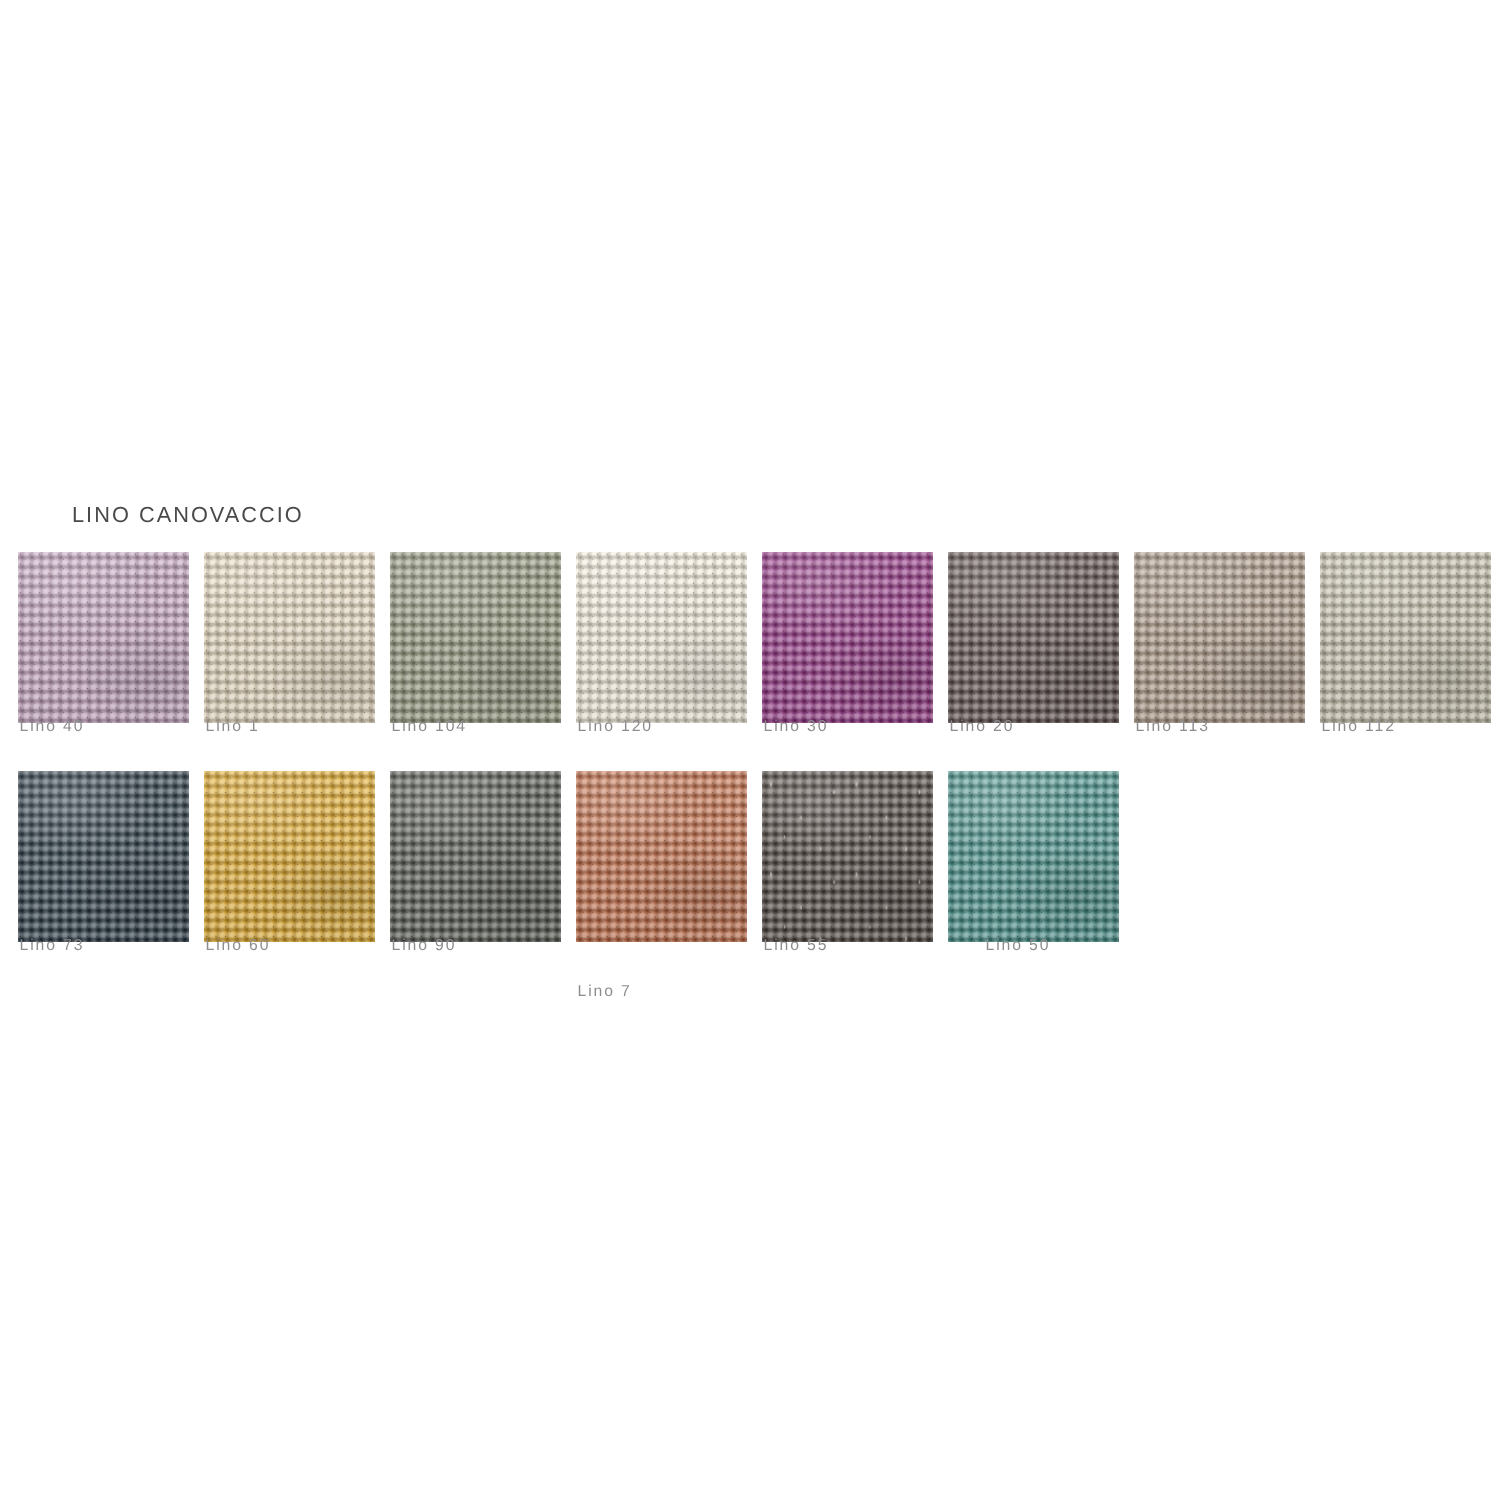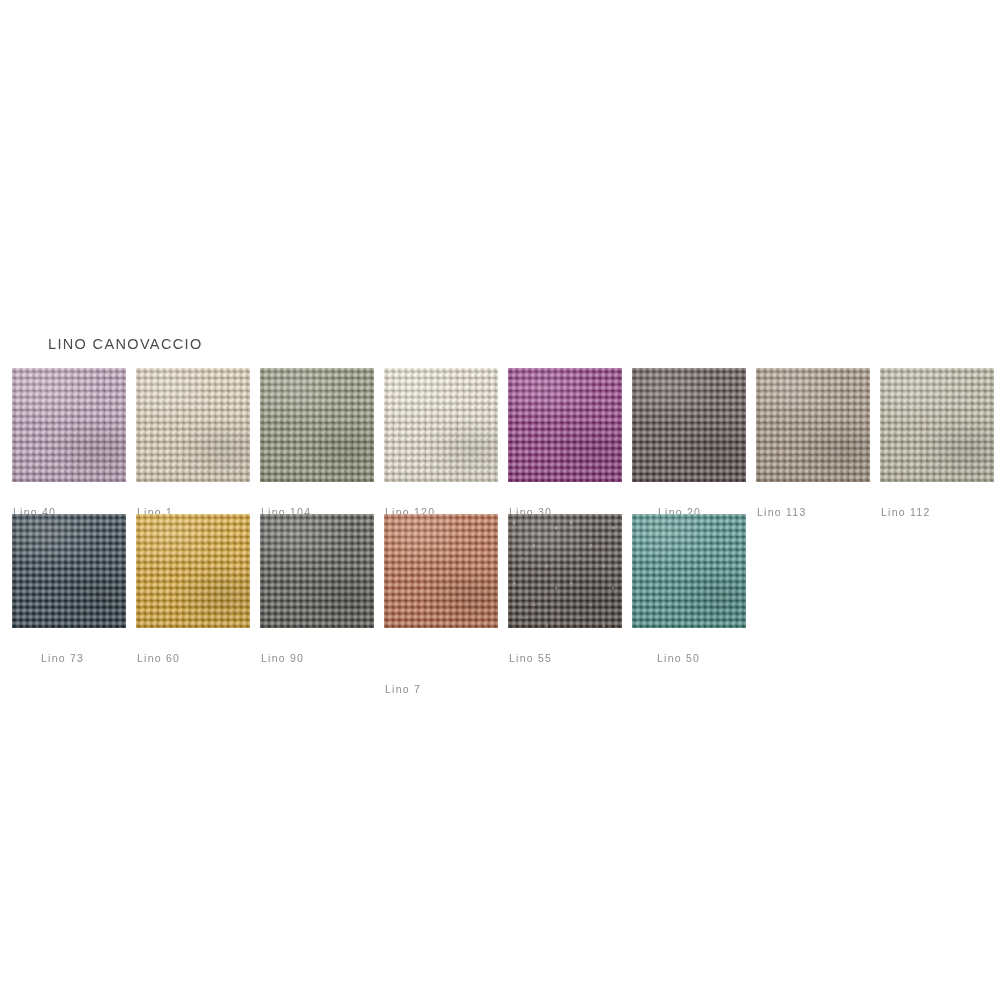--- a/index.html
+++ b/index.html
@@ -116,21 +116,21 @@
       radial-gradient(ellipse 1.4px 3.0px at 48px 14px, rgba(235,228,216,0.80) 0%, rgba(235,228,216,0) 75%),
       radial-gradient(ellipse 1.0px 2.4px at 15px 44px, rgba(235,228,216,0.70) 0%, rgba(235,228,216,0) 75%),
       radial-gradient(ellipse 1.2px 2.8px at 39px 52px, rgba(235,228,216,0.78) 0%, rgba(235,228,216,0) 75%);
     background-size: 57px 60px, 57px 60px, 57px 60px, 57px 60px, 57px 60px;
   }
   .swatch-tile.melange .flecks { opacity: 1; }
 
   .swatch-label {
     position: absolute;
     left: 1px;
-    top: 138px;
+    top: 110px;
     font-family: "Liberation Sans", sans-serif;
     font-size: 10.5px;
     letter-spacing: 1.25px;
     color: #8d8d8d;
     white-space: nowrap;
   }
 </style>
 </head>
 <body style="background: rgb(255, 255, 255);">
 
@@ -178,21 +178,21 @@
           <div class="shade"></div>
         </div>
         <div class="swatch-label" style="color: rgb(141, 141, 141); text-align: right;">Lino 30</div>
       </div>
       <div class="swatch-cell">
         <div class="swatch-tile" style="background-color: rgb(88, 71, 71);">
           <div class="weave"></div>
           <div class="flecks"></div>
           <div class="shade"></div>
         </div>
-        <div class="swatch-label" style="color: rgb(141, 141, 141); margin-left: 25px;">Lino 20</div>
+        <div class="swatch-label" style="color: rgb(141, 141, 141);">Lino 20</div>
       </div>
       <div class="swatch-cell">
         <div class="swatch-tile" style="background-color: rgb(168, 148, 129);">
           <div class="weave"></div>
           <div class="flecks"></div>
           <div class="shade"></div>
         </div>
         <div class="swatch-label" style="color: rgb(141, 141, 141);">Lino 113</div>
       </div>
       <div class="swatch-cell">
@@ -204,21 +204,21 @@
         <div class="swatch-label" style="color: rgb(141, 141, 141);">Lino 112</div>
       </div>
     </div>
   <div class="swatch-row" id="swatch-row-2">
       <div class="swatch-cell">
         <div class="swatch-tile" style="background-color: rgb(34, 51, 63);">
           <div class="weave"></div>
           <div class="flecks"></div>
           <div class="shade"></div>
         </div>
-        <div class="swatch-label" style="color: rgb(141, 141, 141); margin-left: 28px;">Lino 73</div>
+        <div class="swatch-label" style="color: rgb(141, 141, 141);">Lino 73</div>
       </div>
       <div class="swatch-cell">
         <div class="swatch-tile" style="background-color: rgb(224, 167, 36);">
           <div class="weave"></div>
           <div class="flecks"></div>
           <div class="shade"></div>
         </div>
         <div class="swatch-label" style="color: rgb(141, 141, 141);">Lino 60</div>
       </div>
       <div class="swatch-cell">

